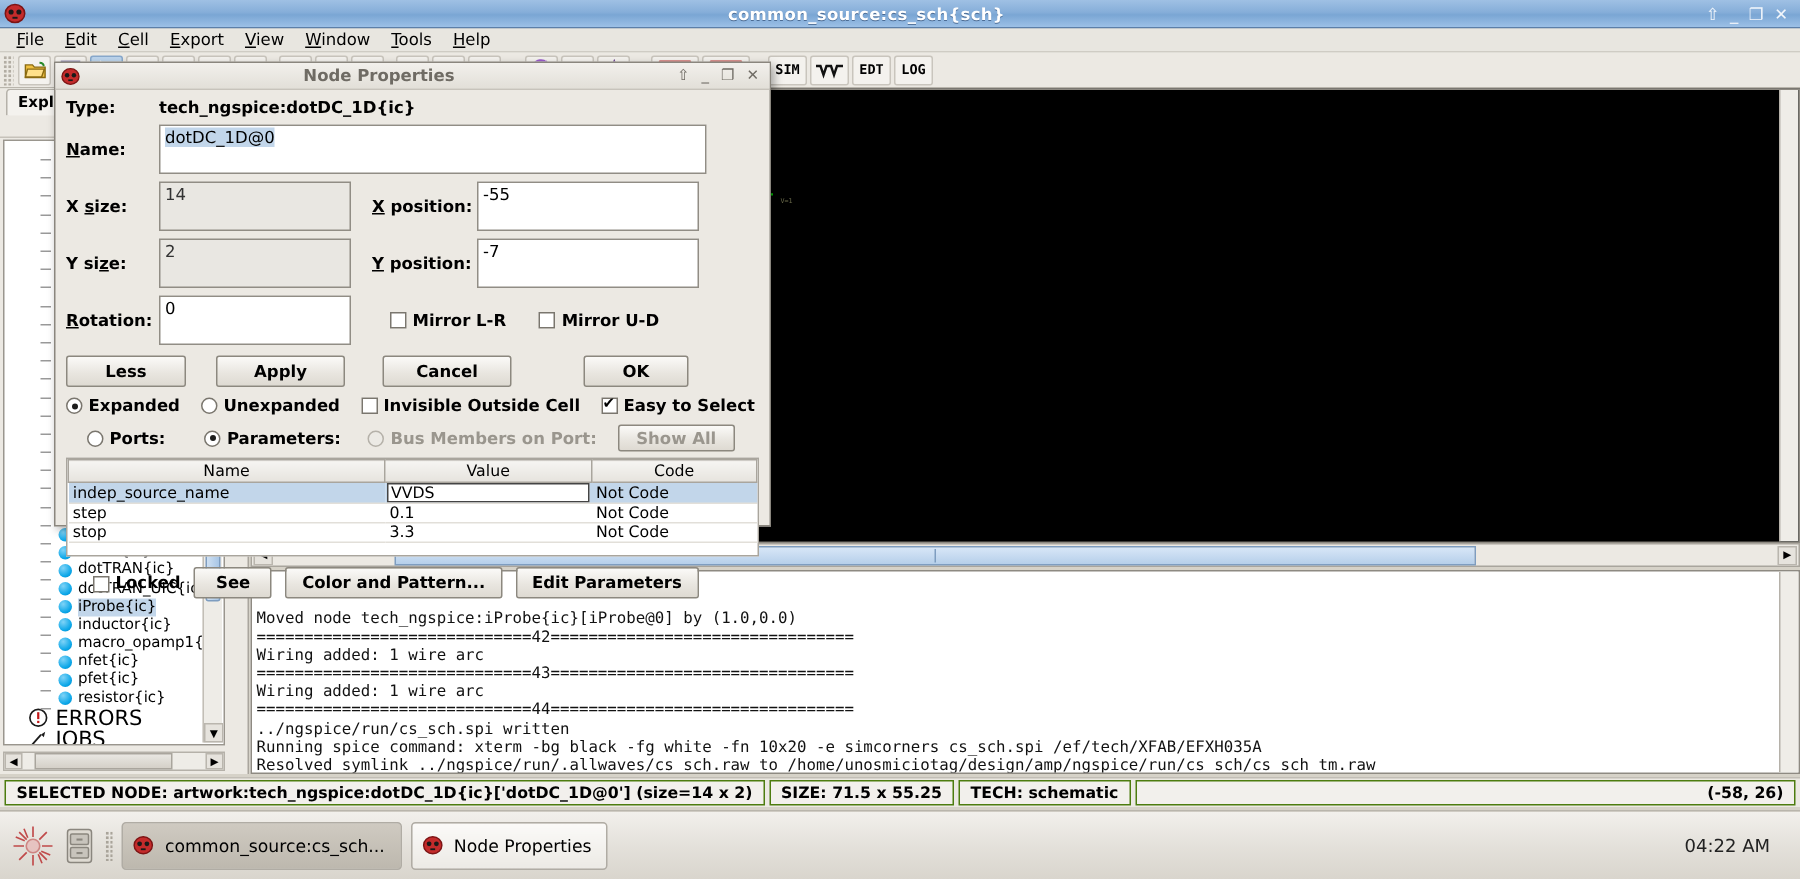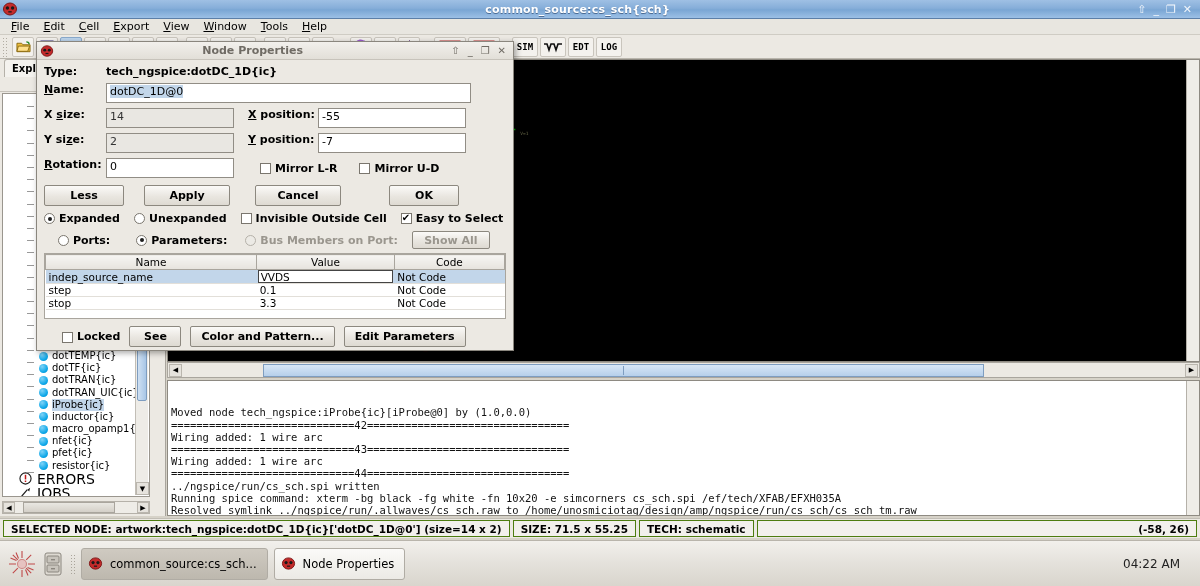--- a/index.html
+++ b/index.html
@@ -205,25 +205,25 @@
   .dlg-title {
     height: 18px; background: linear-gradient(to bottom, #f2f0ec, #e2dfd8);
     display: flex; align-items: center; border-bottom: 1px solid #c7c3bb;
   }
   .dlg-title .icon { width: 14px; height: 14px; margin-left: 3px; }
   .dlg-title .t {
     flex: 1 1 auto; text-align: center; font-size: 11px; font-weight: bold; color: #6f6b64;
   }
   .dlg-title .b { display: flex; gap: 8px; margin-right: 7px; color: #6f6b64; font-size: 10px; }
   .dlg-body { padding: 5px 7px 0 7px; }
-  .row { display: flex; margin-bottom: 5px; }
+  .row { display: flex; align-items: center; margin-bottom: 5px; }
   .lab { font-size: 11px; font-weight: bold; color: #000; }
   .lab u { text-decoration: underline; }
   .fld {
-    border: 1px solid #918d85; background: #fff; height: 20px; line-height: 16px;
+    border: 1px solid #918d85; background: #fff; height: 33px; line-height: 16px;
     font-size: 11px; padding: 0 3px; color: #000; overflow: hidden; white-space: nowrap;
   }
   .fld.sel-text { background: #fff; }
   .fld.sel-text .hl { background: #c2d6ea; }
   .fld.gray { background: #e9e7e2; color: #333; }
   .btnrow { display: flex; gap: 0; margin: 7px 0 6px 0; }
   .btn {
     border: 1px solid #8c887f; background: linear-gradient(to bottom, #fbfaf8 0%, #e9e6e0 55%, #dedad2 100%);
     font-size: 11px; font-weight: bold; height: 21px; padding: 0 10px;
     display: flex; align-items: center; justify-content: center; border-radius: 2px; cursor: default;

